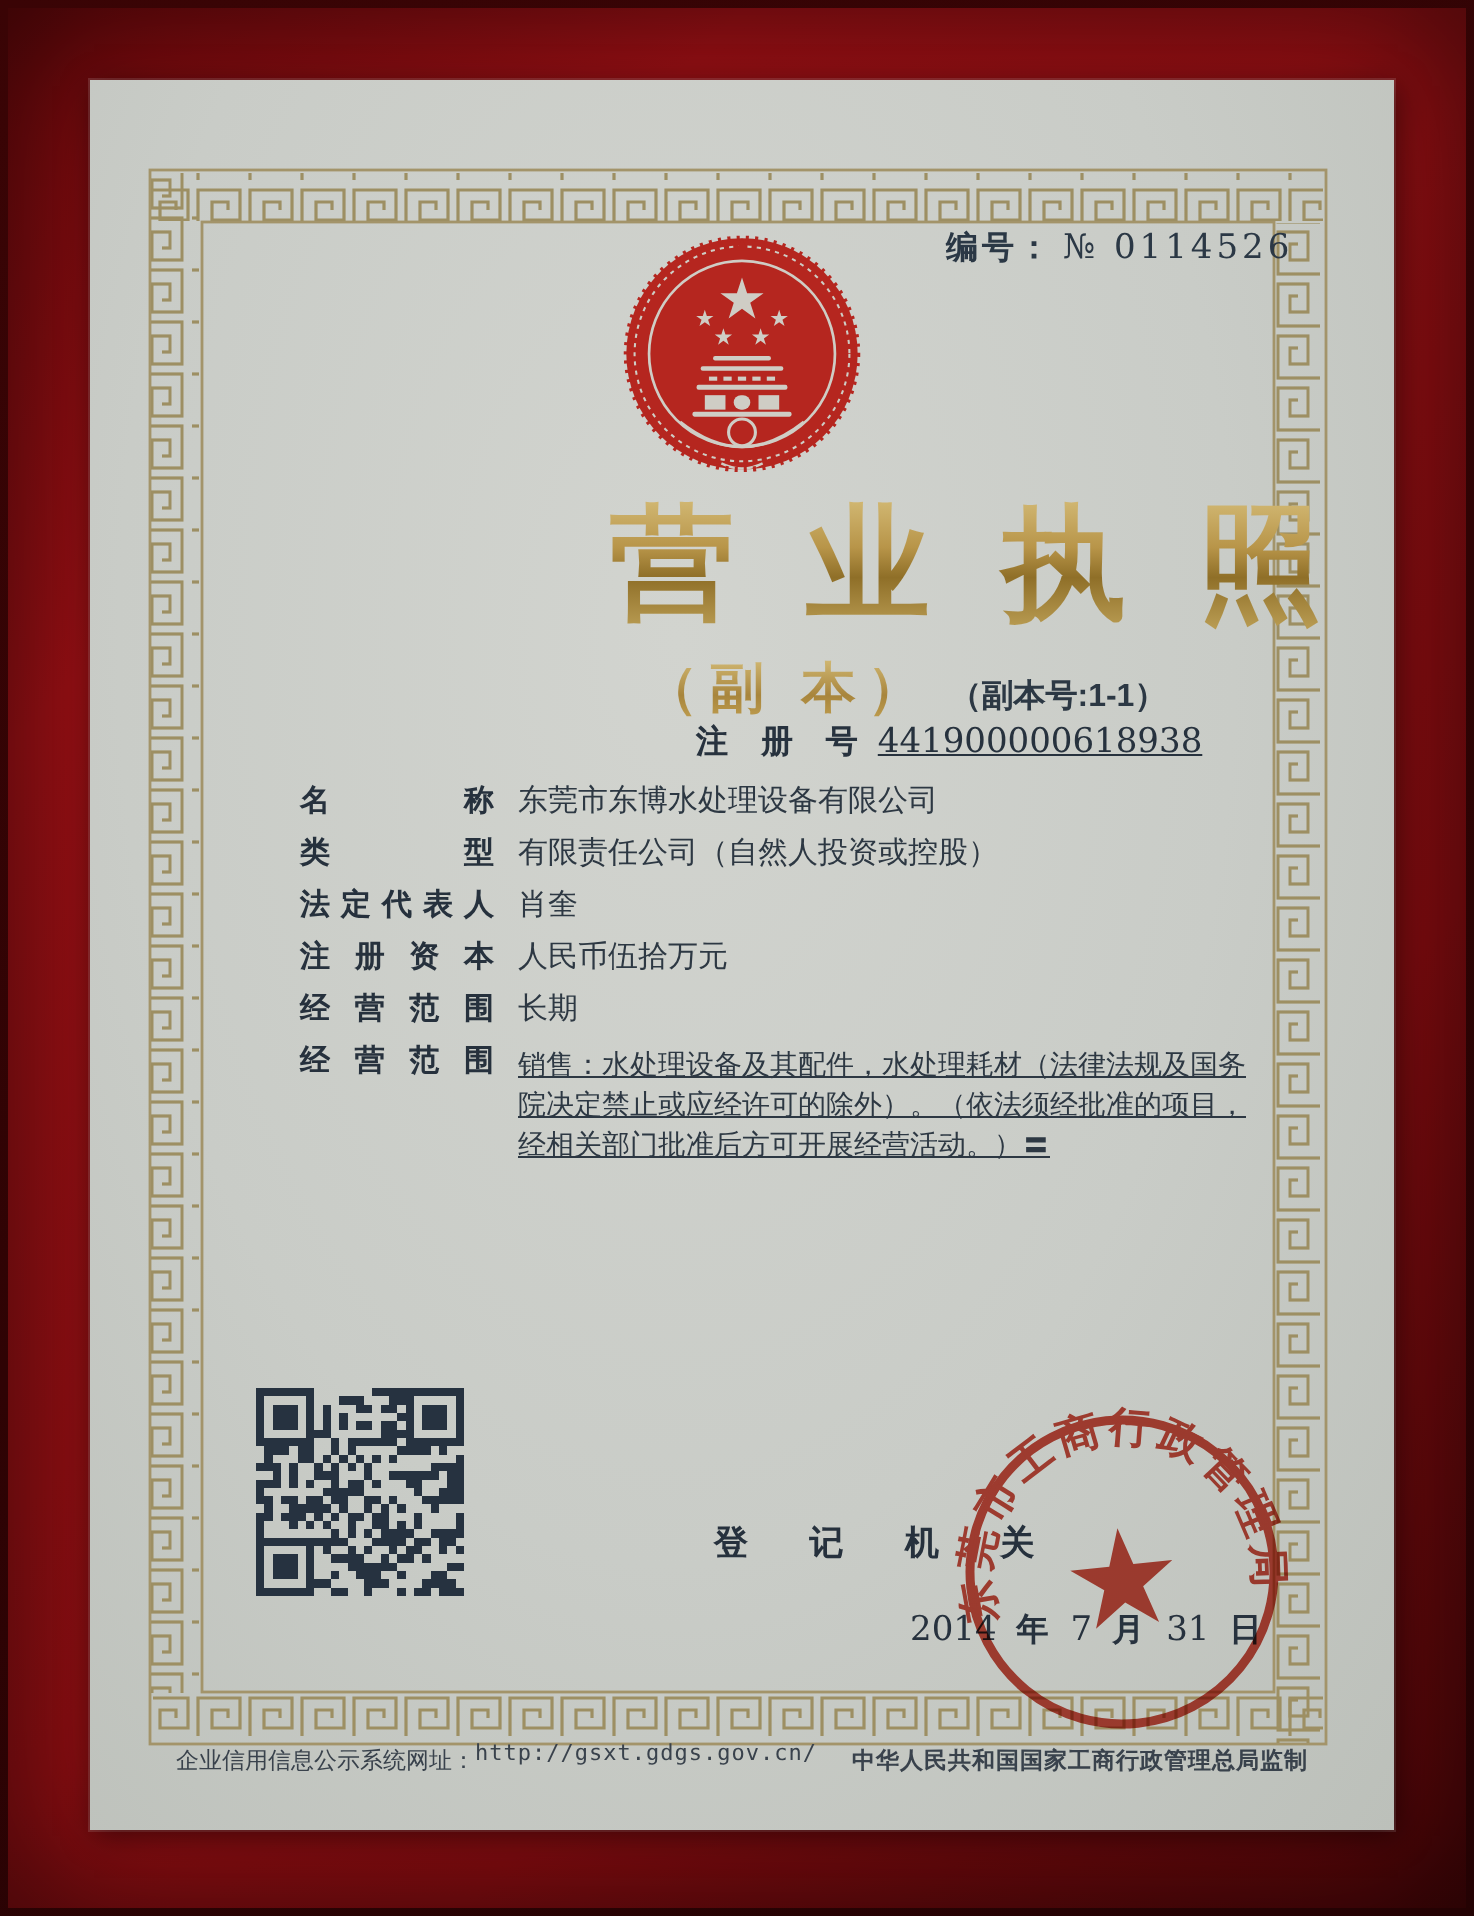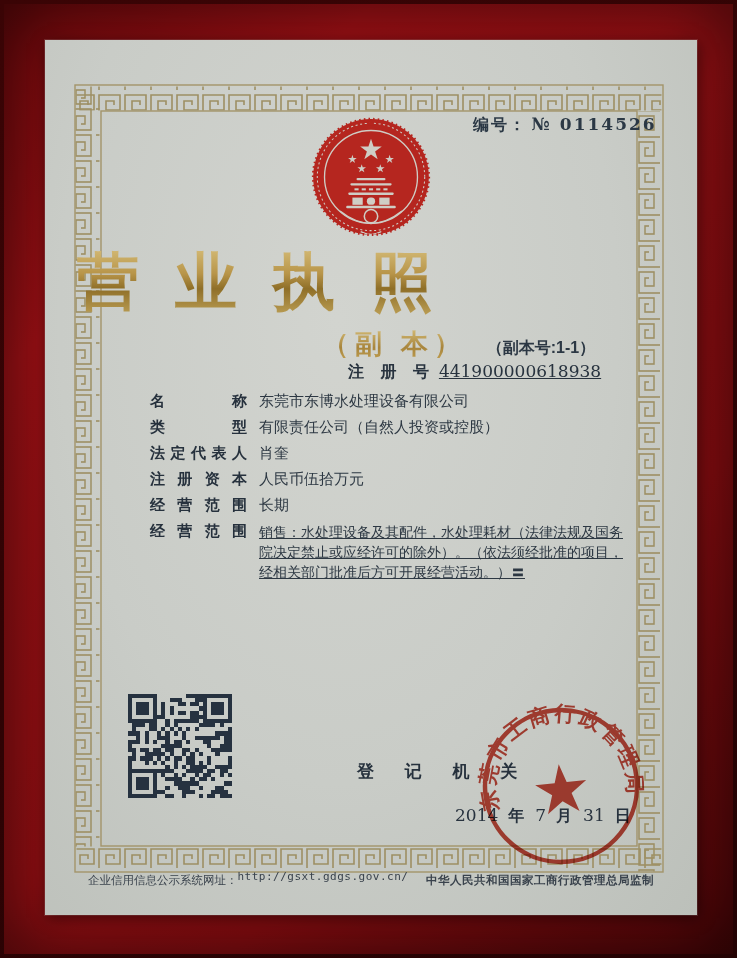--- a/index.html
+++ b/index.html
@@ -9,30 +9,30 @@
   .frame{position:absolute;inset:4px;
     background:linear-gradient(135deg,#70090c 0%,#a21116 22%,#971014 45%,#8a0d11 70%,#4e0608 100%);
     box-shadow:inset 0 0 70px 8px rgba(0,0,0,.55);}
   .paper{position:absolute;left:41px;top:36px;width:652px;height:875px;
     background:radial-gradient(ellipse at 45% 32%,#d2d4cf 0%,#c9ccc7 55%,#bcc0ba 100%);
     box-shadow:2px 3px 14px rgba(0,0,0,.5),0 0 0 1px rgba(255,255,255,.14);}
   .border-svg{position:absolute;left:0;top:0;}
   
   .serial{position:absolute;left:428px;top:74px;color:#2b3845;font-size:16px;white-space:nowrap;}
   .serial .lab{font-weight:bold;letter-spacing:2px;}
-  .serial .no{font-family:"DejaVu Serif","Liberation Serif",serif;font-size:17px;letter-spacing:2px;font-weight:bold;}
+  .serial .no{font-family:"DejaVu Serif","Liberation Serif",serif;font-size:17px;letter-spacing:2px;}
   
   .emblem{position:absolute;left:50%;top:76px;transform:translateX(-50%);}
   
-  .title{position:absolute;left:0;top:200px;width:100%;text-align:left;padding-left:32px;box-sizing:border-box;
+  .title{position:absolute;left:0;top:200px;width:100%;text-align:right;padding-left:48px;box-sizing:border-box;
     font-family:"Liberation Serif","DejaVu Serif",serif;font-weight:bold;font-size:62px;letter-spacing:36px;
     background:linear-gradient(180deg,#dcc684 0%,#b89549 40%,#8f6f28 58%,#c9ad63 100%);
     -webkit-background-clip:text;background-clip:text;color:transparent;
     text-shadow:0 0 0 rgba(0,0,0,0);}
-  .subtitle-row{position:absolute;left:277px;top:286px;display:flex;align-items:baseline;gap:20px;white-space:nowrap;text-align:right;}
+  .subtitle-row{position:absolute;left:277px;top:286px;display:flex;align-items:baseline;gap:8px;white-space:nowrap;text-align:right;}
   .subtitle{font-family:"Liberation Serif",serif;font-weight:bold;font-size:27px;letter-spacing:6px;
     background:linear-gradient(180deg,#d9c27e,#a8853c 60%,#c2a152);-webkit-background-clip:text;background-clip:text;color:transparent;}
   .copyno{font-size:16px;color:#2c3844;font-weight:bold;}
   .regline{position:absolute;left:303px;top:321px;font-size:16px;color:#27323e;white-space:nowrap;}
   .regline .lab{font-weight:bold;letter-spacing:6px;margin-right:4px;}
   .regline .no{font-family:"DejaVu Serif","Liberation Serif",serif;font-size:17px;text-decoration:underline;}
   
   .fields{position:absolute;left:105px;top:352px;width:480px;}
   .frow{display:flex;margin-bottom:8px;align-items:flex-start;}
   .lbl{flex:none;width:97px;font-weight:bold;color:#26313d;font-size:15px;line-height:18px;

